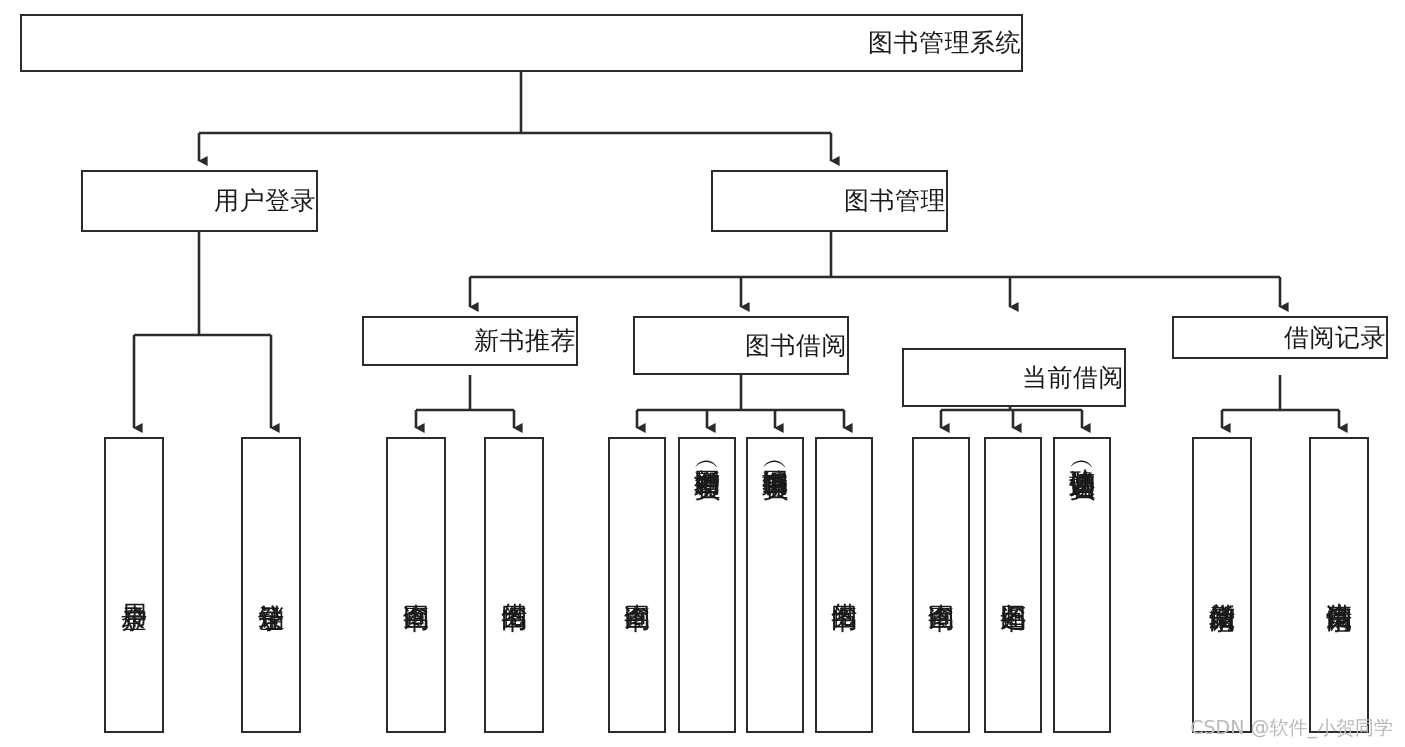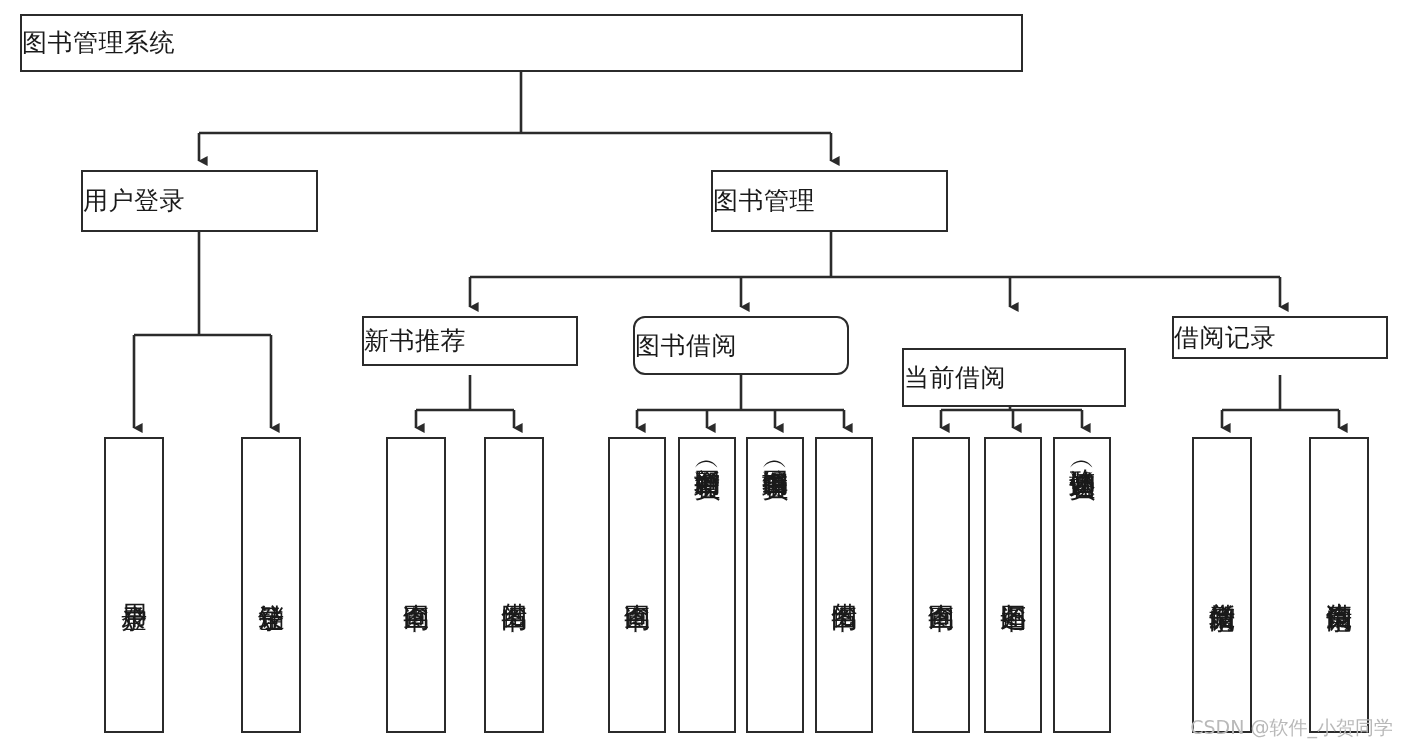--- a/index.html
+++ b/index.html
@@ -24,21 +24,21 @@
     width: 1405px;
     height: 747px;
   }
   .node {
     position: absolute;
     box-sizing: border-box;
     border: 2px solid #2b2b2b;
     background: #ffffff;
     display: flex;
     align-items: center;
-    justify-content: flex-start;
+    justify-content: flex-end;
     color: #1a1a1a;
     z-index: 2;
   }
   .node-label {
     font-family: "DejaVu Sans", "Liberation Sans", sans-serif;
     color: #1a1a1a;
     letter-spacing: 0.5px;
     white-space: nowrap;
   }
   
@@ -140,21 +140,21 @@
   </div>
 
   <div class="node h" style="left:711px; top:170px; width:237px; height:62px;">
     <span class="node-label">图书管理</span>
   </div>
 
   <div class="node h" style="left:362px; top:316px; width:216px; height:50px;">
     <span class="node-label">新书推荐</span>
   </div>
 
-  <div class="node h" style="left:633px; top:316px; width:216px; height:59px;border-radius:12px;">
+  <div class="node h" style="left:633px; top:316px; width:216px; height:59px;">
     <span class="node-label">图书借阅</span>
   </div>
 
   <div class="node h" style="left:902px; top:316px; width:224px; height:59px;margin-top:32px;">
     <span class="node-label">当前借阅</span>
   </div>
 
   <div class="node h" style="left:1172px; top:316px; width:216px; height:43px;">
     <span class="node-label">借阅记录</span>
   </div>

